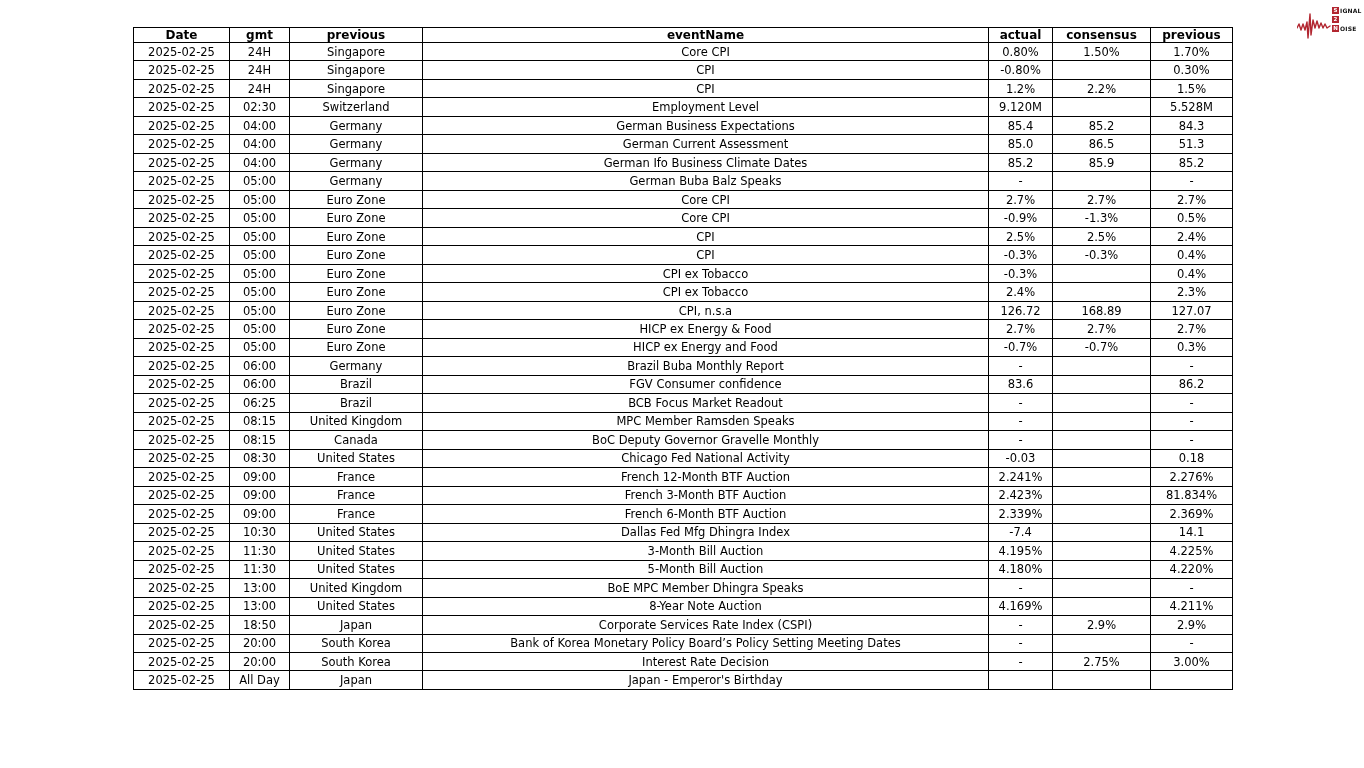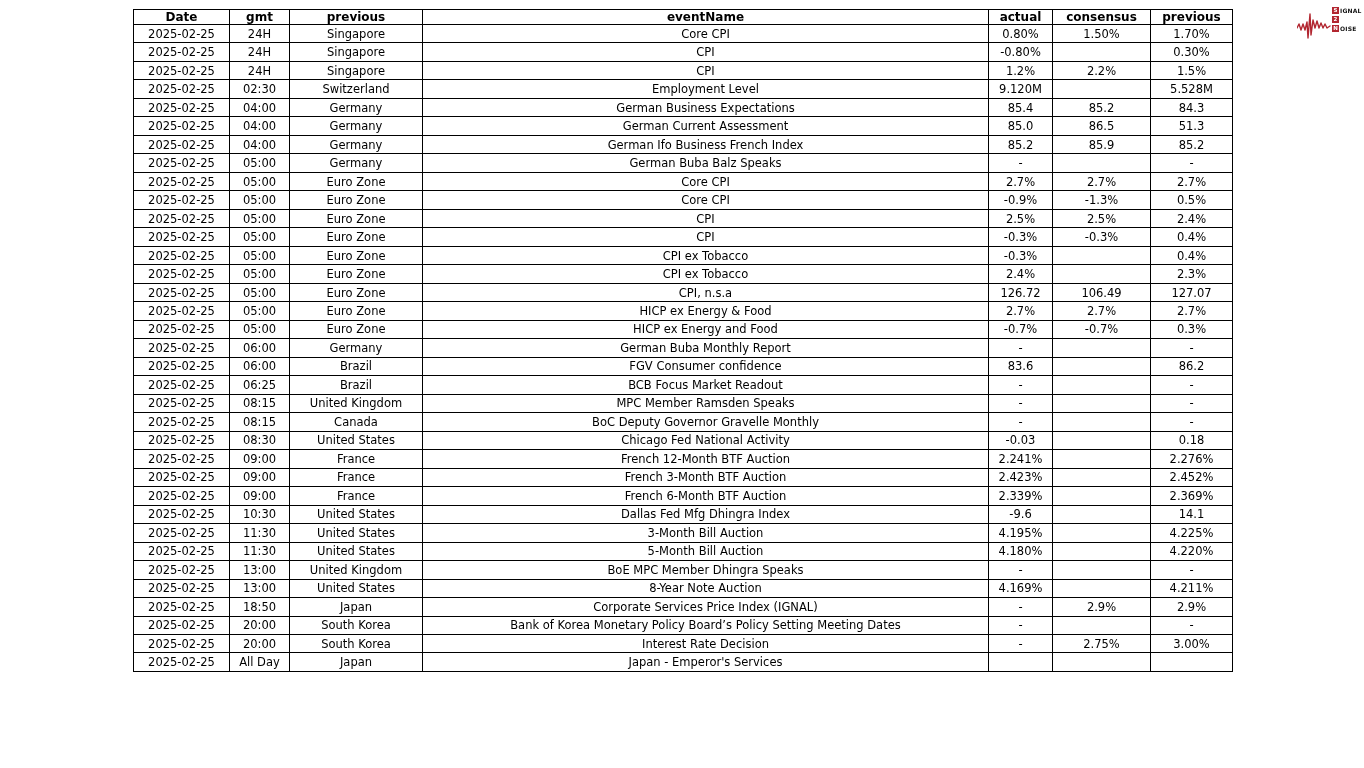--- a/index.html
+++ b/index.html
@@ -7,21 +7,21 @@
     margin: 0; padding: 0;
     width: 1364px; height: 768px;
     background: #ffffff;
     font-family: "DejaVu Sans", "Liberation Sans", sans-serif;
   }
   body { position: relative; overflow: hidden; }
 
   
   table.cal {
     position: absolute;
-    left: 133px; top: 9px;
+    left: 133px; top: 27px;
     width: 1099px; height: 663px;
     border-collapse: collapse;
     table-layout: fixed;
   }
   table.cal th, table.cal td {
     border: 1px solid #000000;
     text-align: center;
     vertical-align: middle;
     padding: 0 3px;
     font-size: 11.5px;
@@ -148,21 +148,21 @@
         <td>Germany</td>
         <td>German Current Assessment</td>
         <td>85.0</td>
         <td>86.5</td>
         <td>51.3</td>
       </tr>
       <tr>
         <td>2025-02-25</td>
         <td>04:00</td>
         <td>Germany</td>
-        <td>German Ifo Business French Index</td>
+        <td>German Ifo Business Climate Dates</td>
         <td>85.2</td>
         <td>85.9</td>
         <td>85.2</td>
       </tr>
       <tr>
         <td>2025-02-25</td>
         <td>05:00</td>
         <td>Germany</td>
         <td>German Buba Balz Speaks</td>
         <td>-</td>
@@ -222,21 +222,21 @@
         <td>2.4%</td>
         <td></td>
         <td>2.3%</td>
       </tr>
       <tr>
         <td>2025-02-25</td>
         <td>05:00</td>
         <td>Euro Zone</td>
         <td>CPI, n.s.a</td>
         <td>126.72</td>
-        <td>106.49</td>
+        <td>168.89</td>
         <td>127.07</td>
       </tr>
       <tr>
         <td>2025-02-25</td>
         <td>05:00</td>
         <td>Euro Zone</td>
         <td>HICP ex Energy &amp; Food</td>
         <td>2.7%</td>
         <td>2.7%</td>
         <td>2.7%</td>
@@ -247,21 +247,21 @@
         <td>Euro Zone</td>
         <td>HICP ex Energy and Food</td>
         <td>-0.7%</td>
         <td>-0.7%</td>
         <td>0.3%</td>
       </tr>
       <tr>
         <td>2025-02-25</td>
         <td>06:00</td>
         <td>Germany</td>
-        <td>German Buba Monthly Report</td>
+        <td>Brazil Buba Monthly Report</td>
         <td>-</td>
         <td></td>
         <td>-</td>
       </tr>
       <tr>
         <td>2025-02-25</td>
         <td>06:00</td>
         <td>Brazil</td>
         <td>FGV Consumer confidence</td>
         <td>83.6</td>
@@ -313,37 +313,37 @@
         <td></td>
         <td>2.276%</td>
       </tr>
       <tr>
         <td>2025-02-25</td>
         <td>09:00</td>
         <td>France</td>
         <td>French 3-Month BTF Auction</td>
         <td>2.423%</td>
         <td></td>
-        <td>2.452%</td>
+        <td>81.834%</td>
       </tr>
       <tr>
         <td>2025-02-25</td>
         <td>09:00</td>
         <td>France</td>
         <td>French 6-Month BTF Auction</td>
         <td>2.339%</td>
         <td></td>
         <td>2.369%</td>
       </tr>
       <tr>
         <td>2025-02-25</td>
         <td>10:30</td>
         <td>United States</td>
         <td>Dallas Fed Mfg Dhingra Index</td>
-        <td>-9.6</td>
+        <td>-7.4</td>
         <td></td>
         <td>14.1</td>
       </tr>
       <tr>
         <td>2025-02-25</td>
         <td>11:30</td>
         <td>United States</td>
         <td>3-Month Bill Auction</td>
         <td>4.195%</td>
         <td></td>
@@ -373,21 +373,21 @@
         <td>United States</td>
         <td>8-Year Note Auction</td>
         <td>4.169%</td>
         <td></td>
         <td>4.211%</td>
       </tr>
       <tr>
         <td>2025-02-25</td>
         <td>18:50</td>
         <td>Japan</td>
-        <td>Corporate Services Price Index (IGNAL)</td>
+        <td>Corporate Services Rate Index (CSPI)</td>
         <td>-</td>
         <td>2.9%</td>
         <td>2.9%</td>
       </tr>
       <tr>
         <td>2025-02-25</td>
         <td>20:00</td>
         <td>South Korea</td>
         <td>Bank of Korea Monetary Policy Board’s Policy Setting Meeting Dates</td>
         <td>-</td>
@@ -400,21 +400,21 @@
         <td>South Korea</td>
         <td>Interest Rate Decision</td>
         <td>-</td>
         <td>2.75%</td>
         <td>3.00%</td>
       </tr>
       <tr>
         <td>2025-02-25</td>
         <td>All Day</td>
         <td>Japan</td>
-        <td>Japan - Emperor's Services</td>
+        <td>Japan - Emperor's Birthday</td>
         <td></td>
         <td></td>
         <td></td>
       </tr>
     </tbody>
 </table>
 
 <div class="logo">
   <svg class="wave" width="38" height="28" viewBox="0 0 38 28">
     <polyline points="0,16 2,12 4,18 6,12 8,18 10,10 11,26 13,2 14,23 16,8 18,16 20,9 22,16 24,11 26,16 28,12 30,16 33,14" fill="none" stroke="#b22630" stroke-width="1.4" stroke-linejoin="round" stroke-linecap="round"></polyline>

